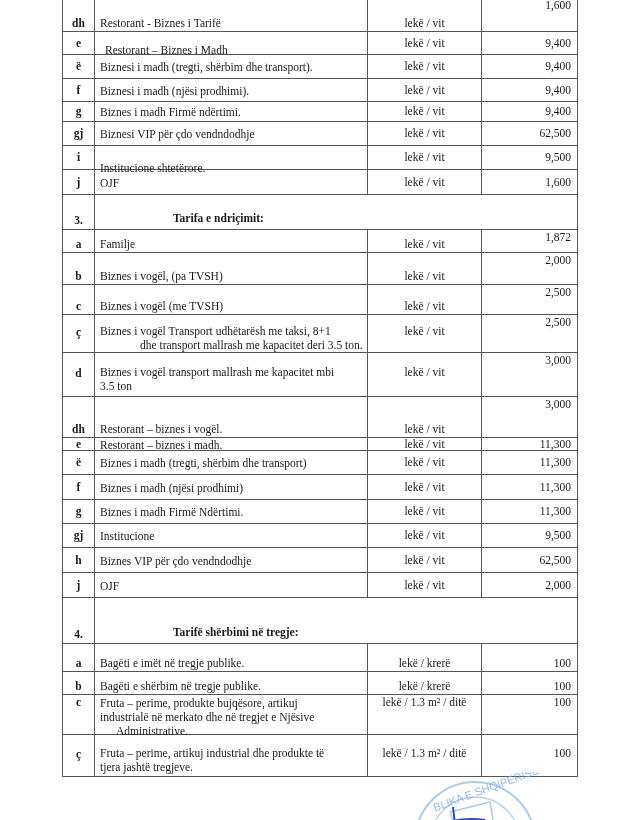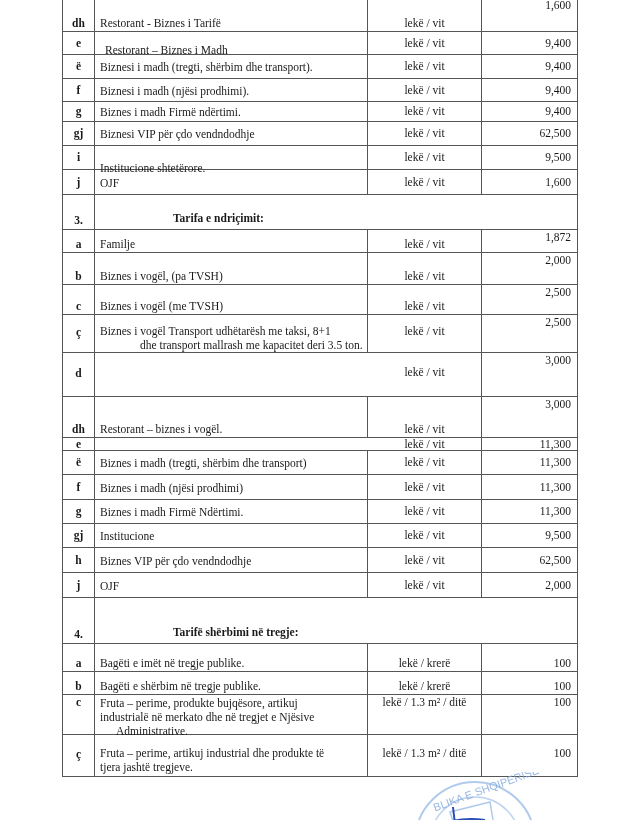--- a/index.html
+++ b/index.html
@@ -194,20 +194,24 @@
         <span style="position: absolute; left: 0px; right: 0px; top: 10px;">lekë / vit</span>
       </div>
       <div class="cell c-val">
         <span style="position: absolute; right: 6px; top: 1px;">2,500</span>
       </div>
     </div>
     <div class="row" style="top: 355px; height: 44px;">
       <div class="cell c-num">
         <span style="position: absolute; left: 0px; right: 0px; top: 14px;">d</span>
       </div>
+      <div class="cell c-desc">
+        <div style="position: absolute; left: 5px; top: 12px; white-space: nowrap;">Biznes i vogël transport mallrash me kapacitet mbi</div>
+        <div style="position: absolute; left: 5px; top: 26px; white-space: nowrap;">3.5 ton</div>
+      </div>
       <div class="cell c-unit">
         <span style="position: absolute; left: 0px; right: 0px; top: 13px;">lekë / vit</span>
       </div>
       <div class="cell c-val">
         <span style="position: absolute; right: 6px; top: 1px;">3,000</span>
       </div>
     </div>
     <div class="row" style="top: 399px; height: 41px;">
       <div class="cell c-num">
         <span style="position: absolute; left: 0px; right: 0px; top: 26px;">dh</span>
@@ -218,20 +222,23 @@
       <div class="cell c-unit">
         <span style="position: absolute; left: 0px; right: 0px; top: 26px;">lekë / vit</span>
       </div>
       <div class="cell c-val">
         <span style="position: absolute; right: 6px; top: 1px;">3,000</span>
       </div>
     </div>
     <div class="row" style="top: 440px; height: 13px;">
       <div class="cell c-num">
         <span style="position: absolute; left: 0px; right: 0px; top: -0.5px;">e</span>
+      </div>
+      <div class="cell c-desc">
+        <div style="position: absolute; left: 5px; top: -0.5px; white-space: nowrap;">Restorant – biznes i madh.</div>
       </div>
       <div class="cell c-unit">
         <span style="position: absolute; left: 0px; right: 0px; top: -0.5px;">lekë / vit</span>
       </div>
       <div class="cell c-val">
         <span style="position: absolute; right: 6px; top: -0.5px;">11,300</span>
       </div>
     </div>
     <div class="row" style="top: 453px; height: 24px;">
       <div class="cell c-num">

